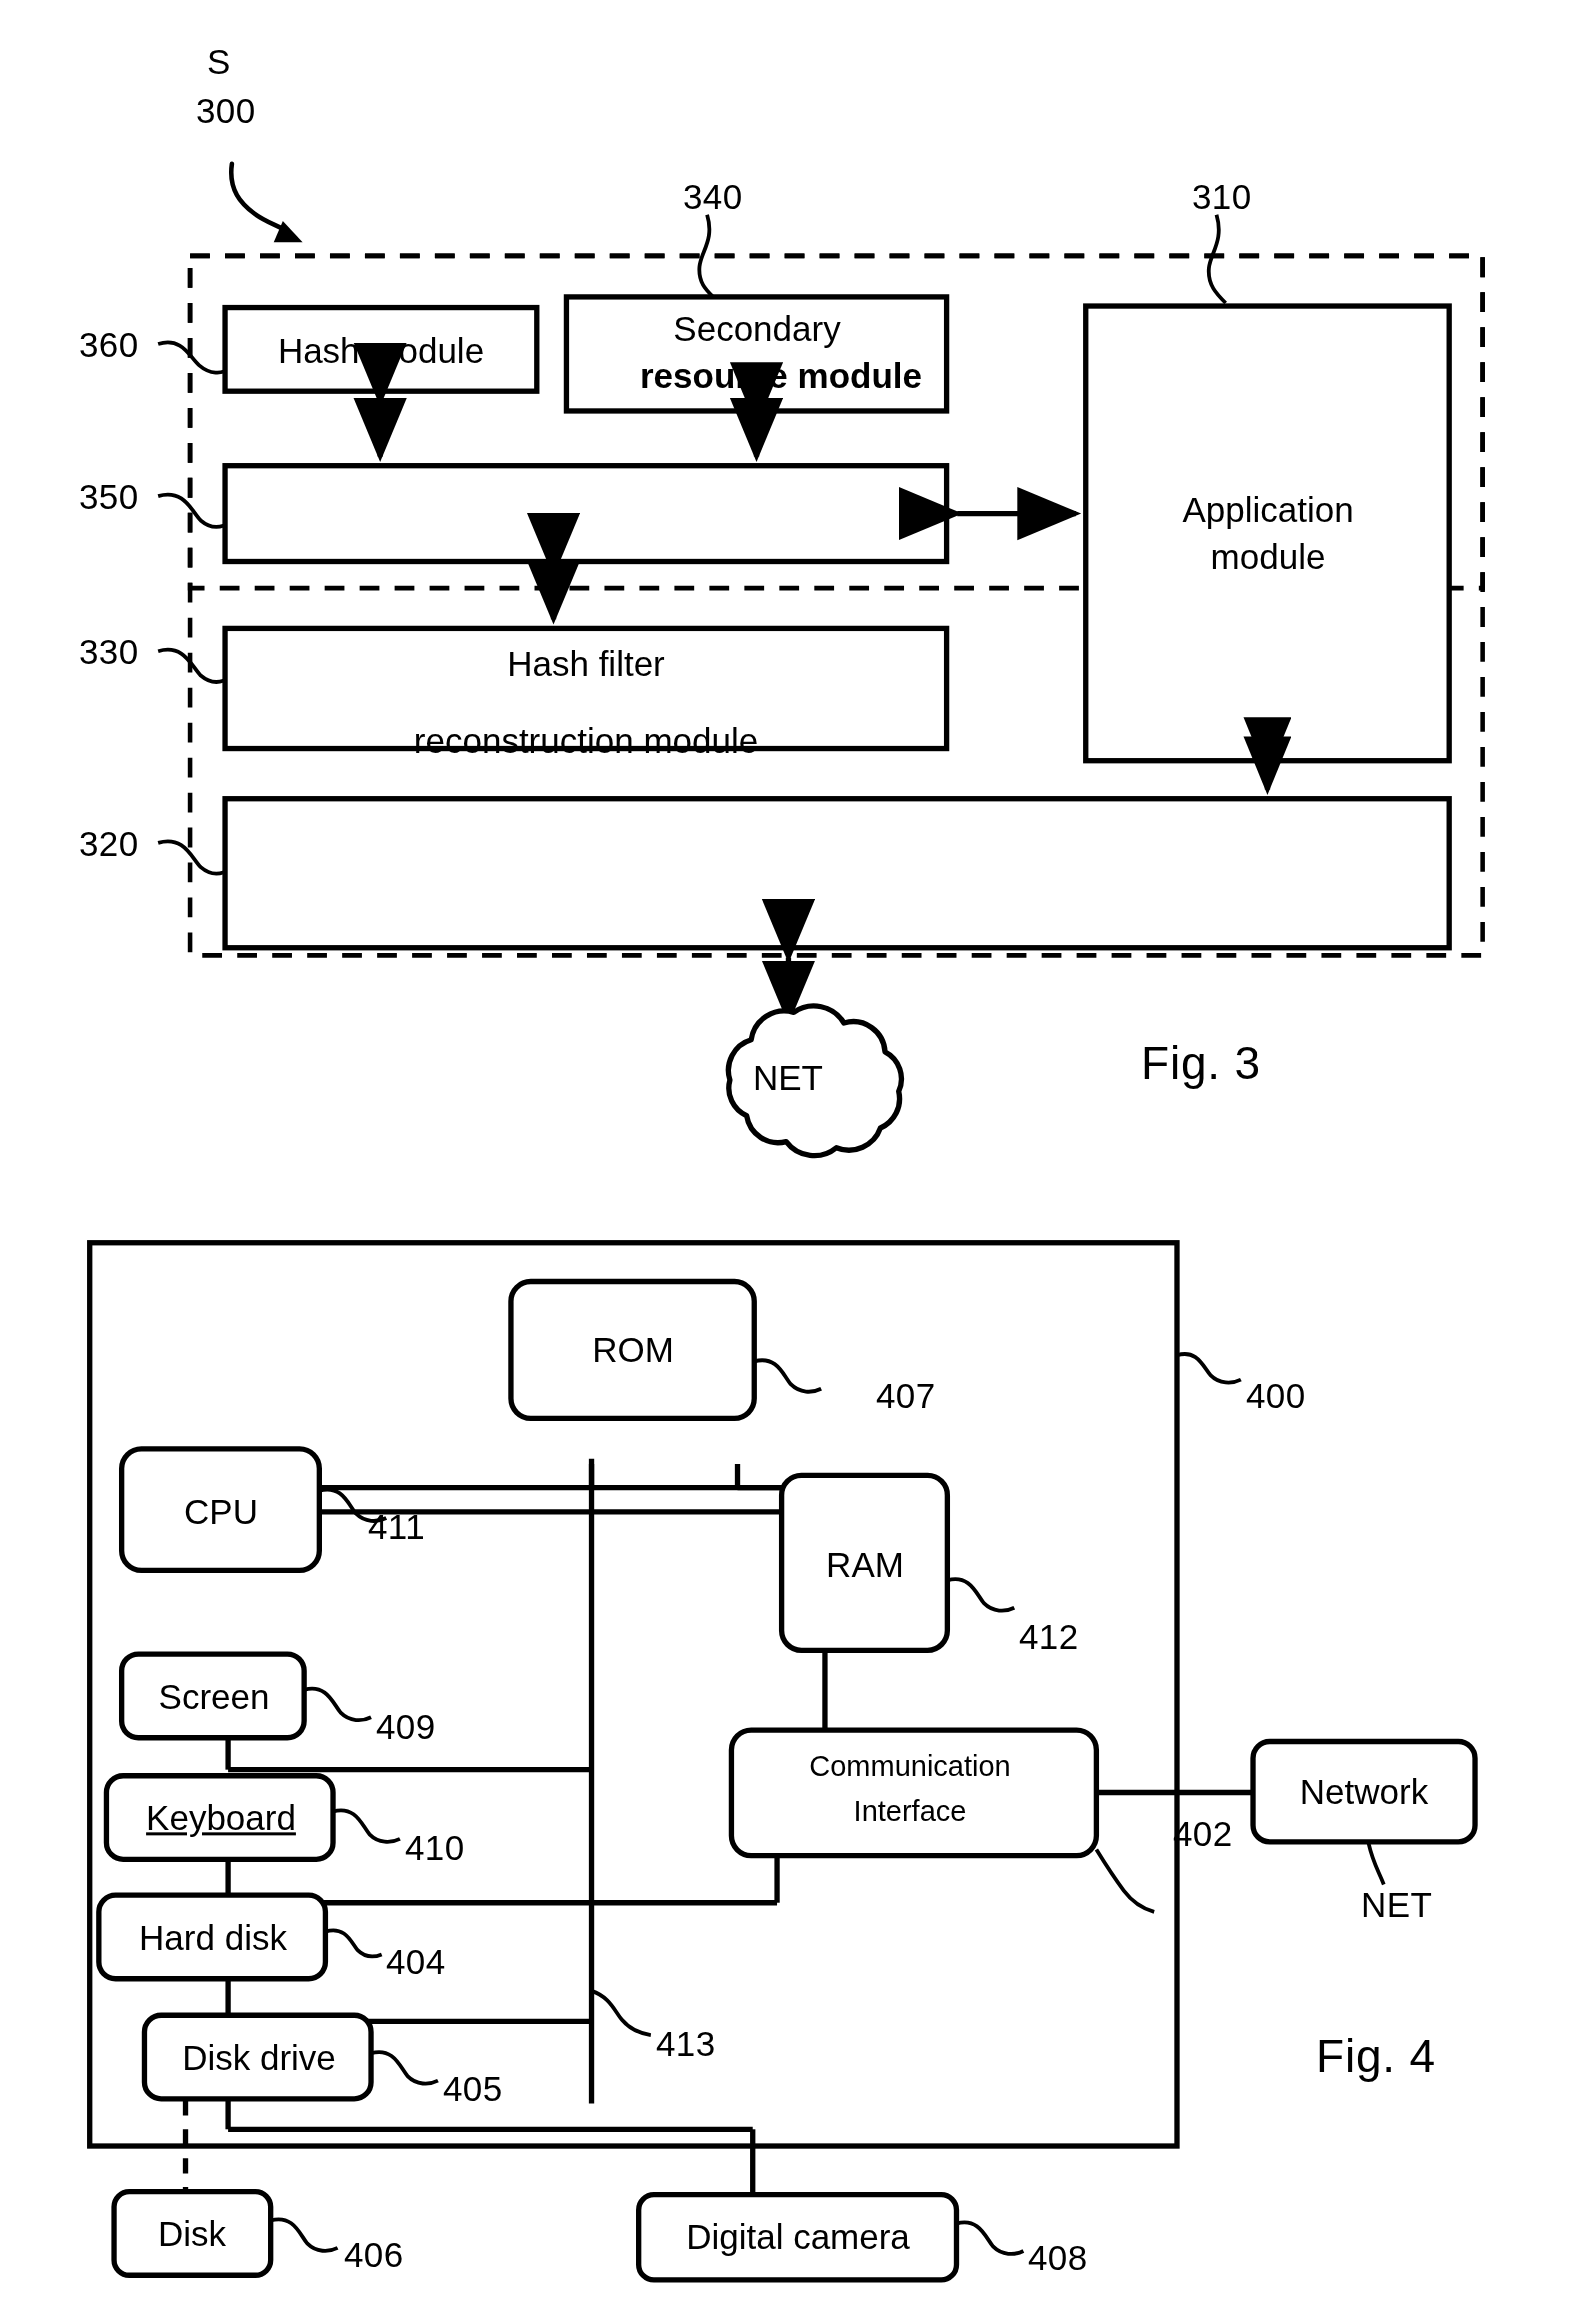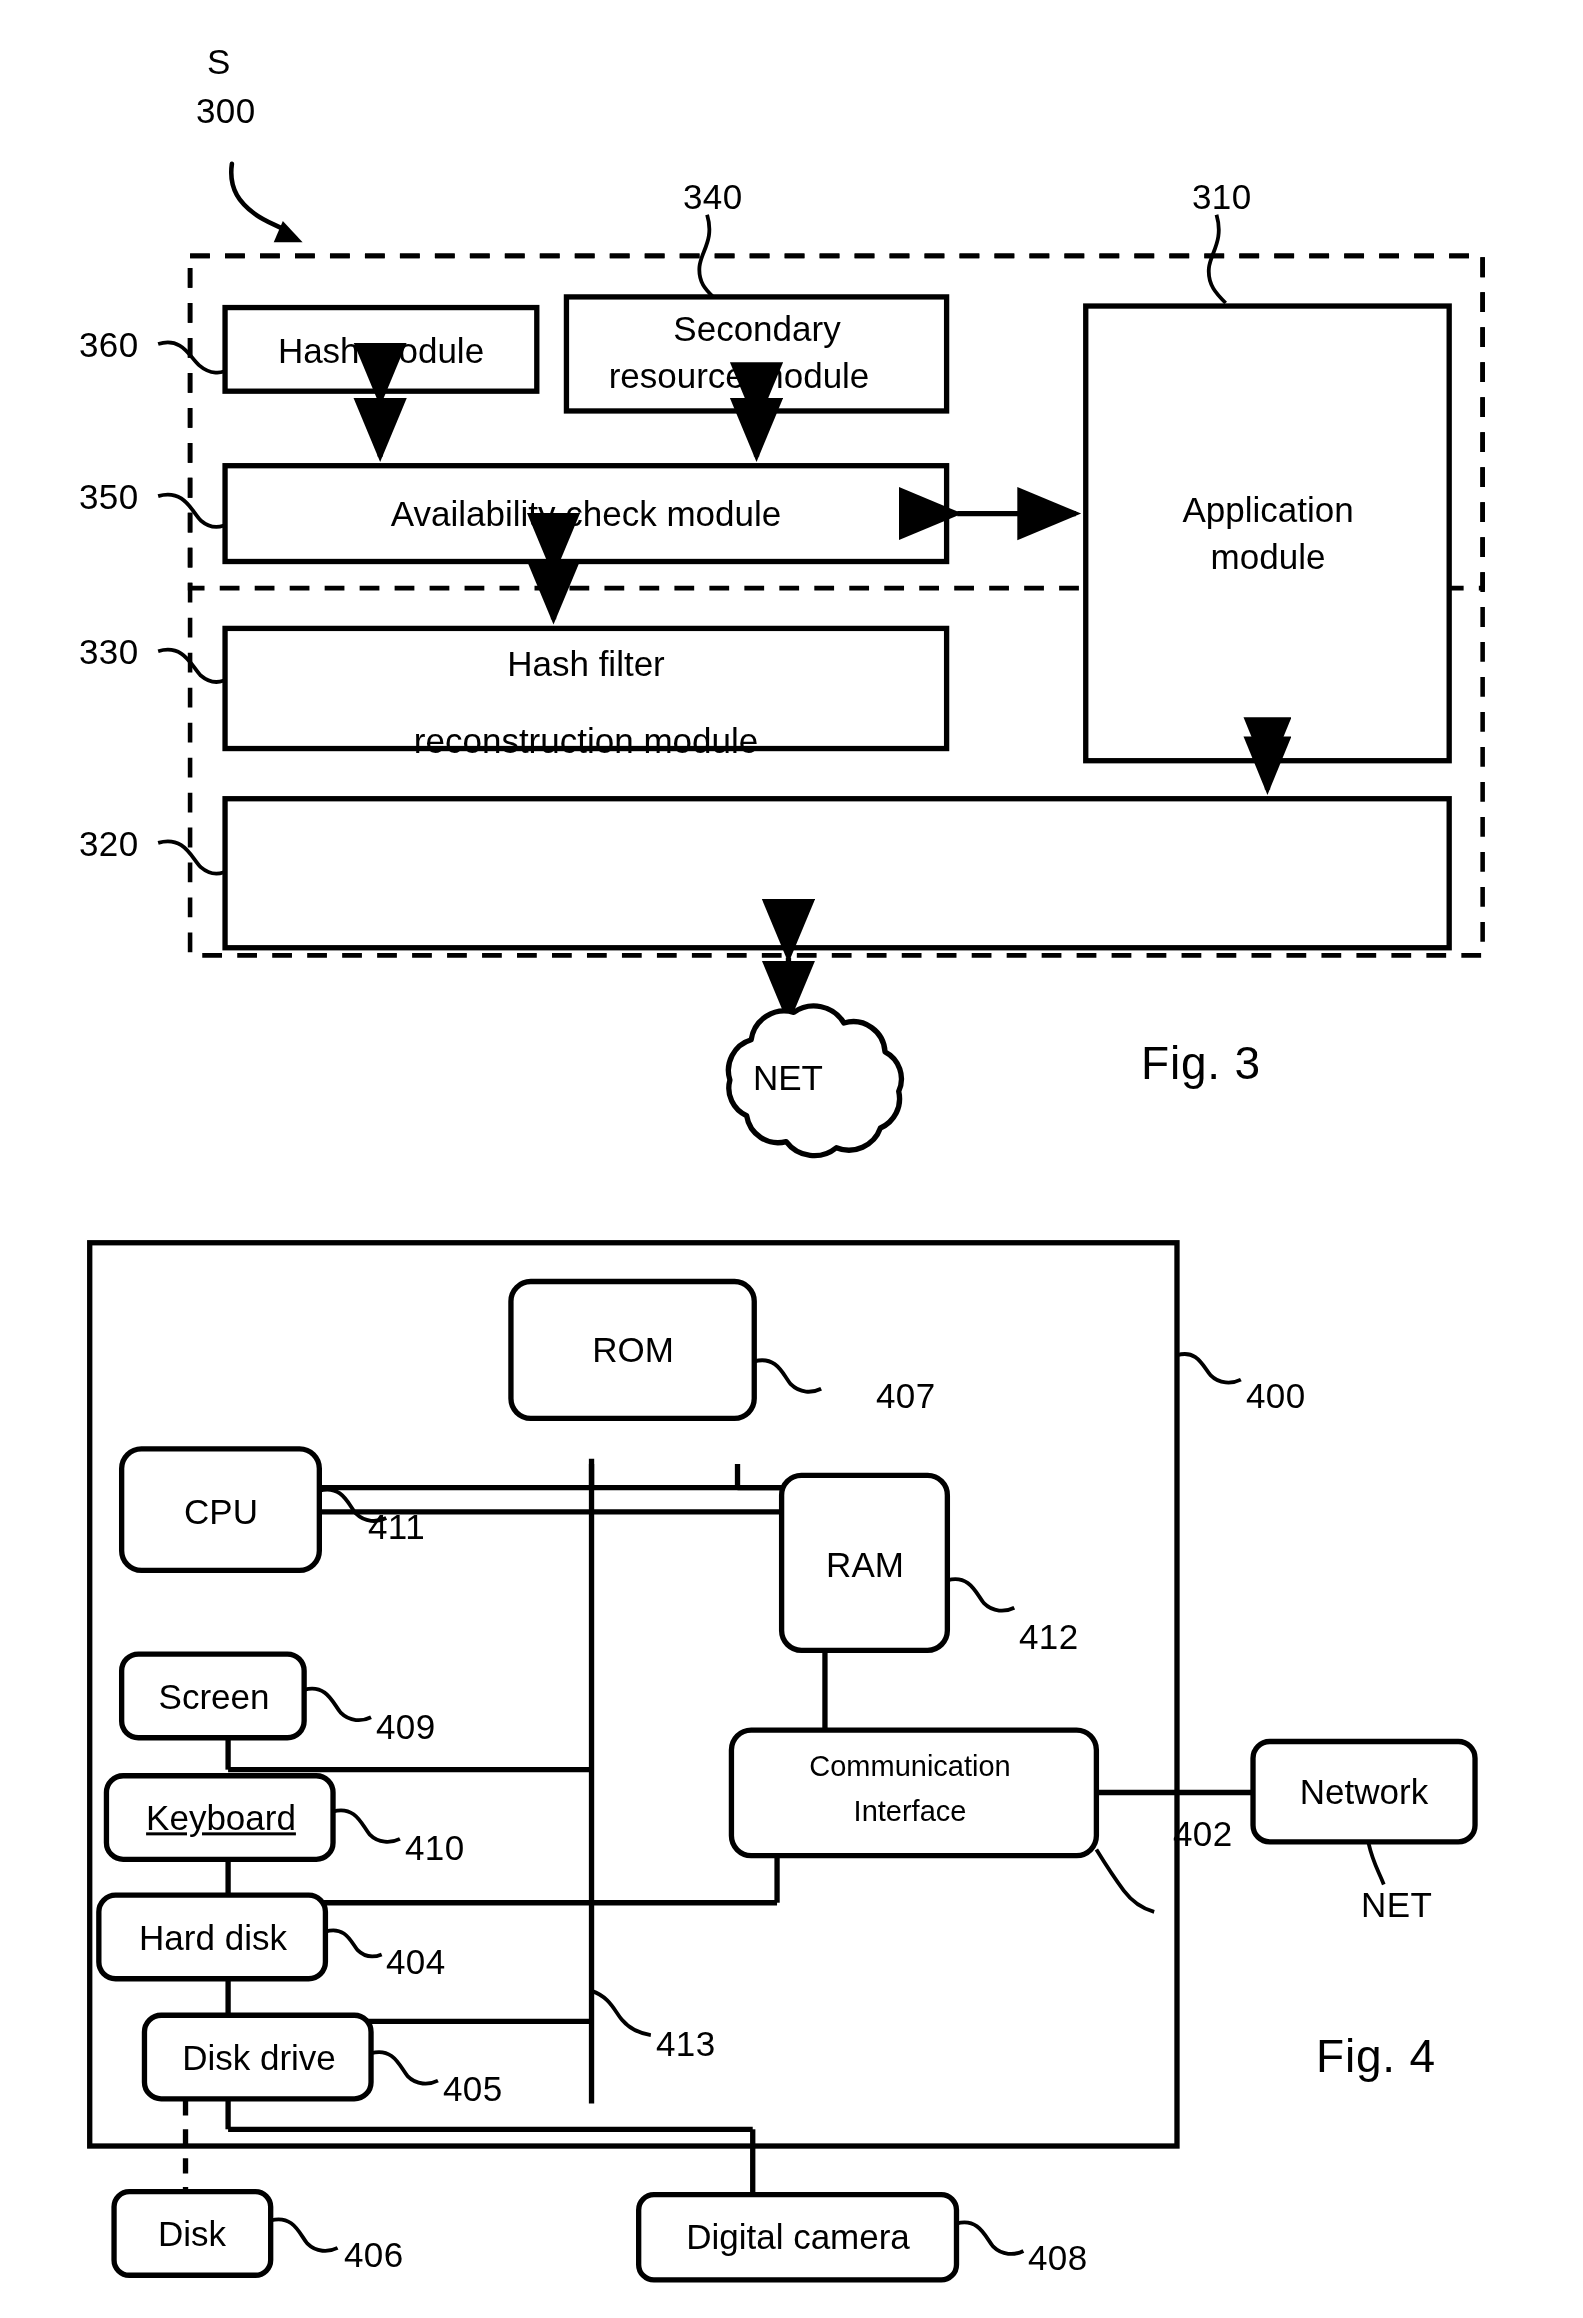--- a/index.html
+++ b/index.html
@@ -118,26 +118,25 @@
   <div class="lbl ref" style="left:79px; top:324px;">360</div>
   <div class="lbl ref" style="left:79px; top:476px;">350</div>
   <div class="lbl ref" style="left:79px; top:631px;">330</div>
   <div class="lbl ref" style="left:79px; top:823px;">320</div>
   <div class="lbl ref" style="left:683px; top:176px;">340</div>
   <div class="lbl ref" style="left:1192px; top:176px;">310</div>
 
   <div class="lbl boxtext center" style="left:381px; top:351px;">Hash module</div>
 
   <div class="lbl boxtext center" style="left:757px; top:329px;">Secondary</div>
-  <div class="lbl boxtext center" style="left:739px; top:376px;">resource module</div>
+  <div class="lbl boxtext center" style="left:781px; top:376px;font-weight:bold;">resource module</div>
 
   <div class="lbl boxtext center" style="left:1268px; top:510px;">Application</div>
   <div class="lbl boxtext center" style="left:1268px; top:557px;">module</div>
 
-  <div class="lbl boxtext center" style="left:586px; top:514px;">Availability check module</div>
 
   <div class="lbl boxtext center" style="left:586px; top:664px;">Hash filter</div>
   <div class="lbl boxtext center" style="left:586px; top:712px;margin-top:29px;">reconstruction module</div>
 
 
   <div class="lbl boxtext center" style="left:788px; top:1078px;">NET</div>
 
   <div class="lbl figcap" style="left:1141px; top:1036px;">Fig. 3</div>
 
   <svg class="layer" viewBox="0 0 2082 3049">

